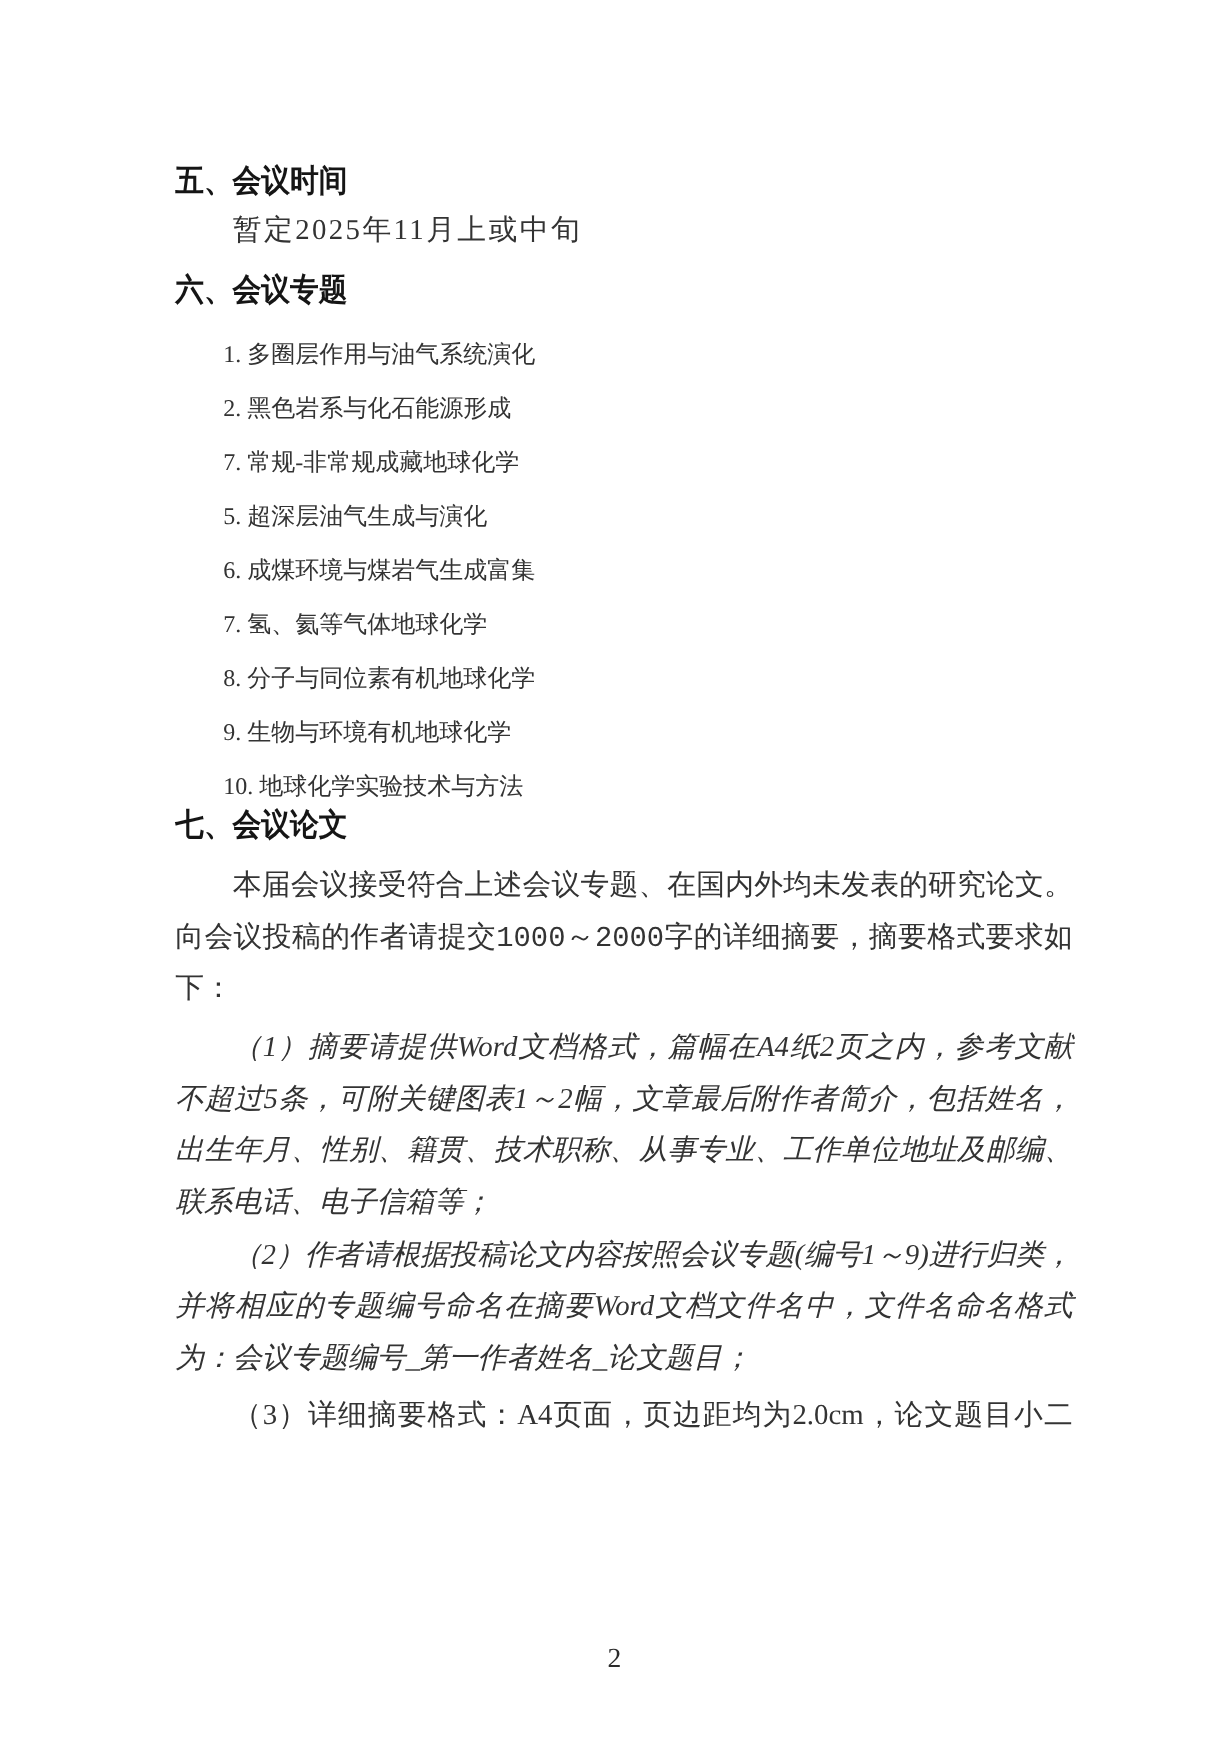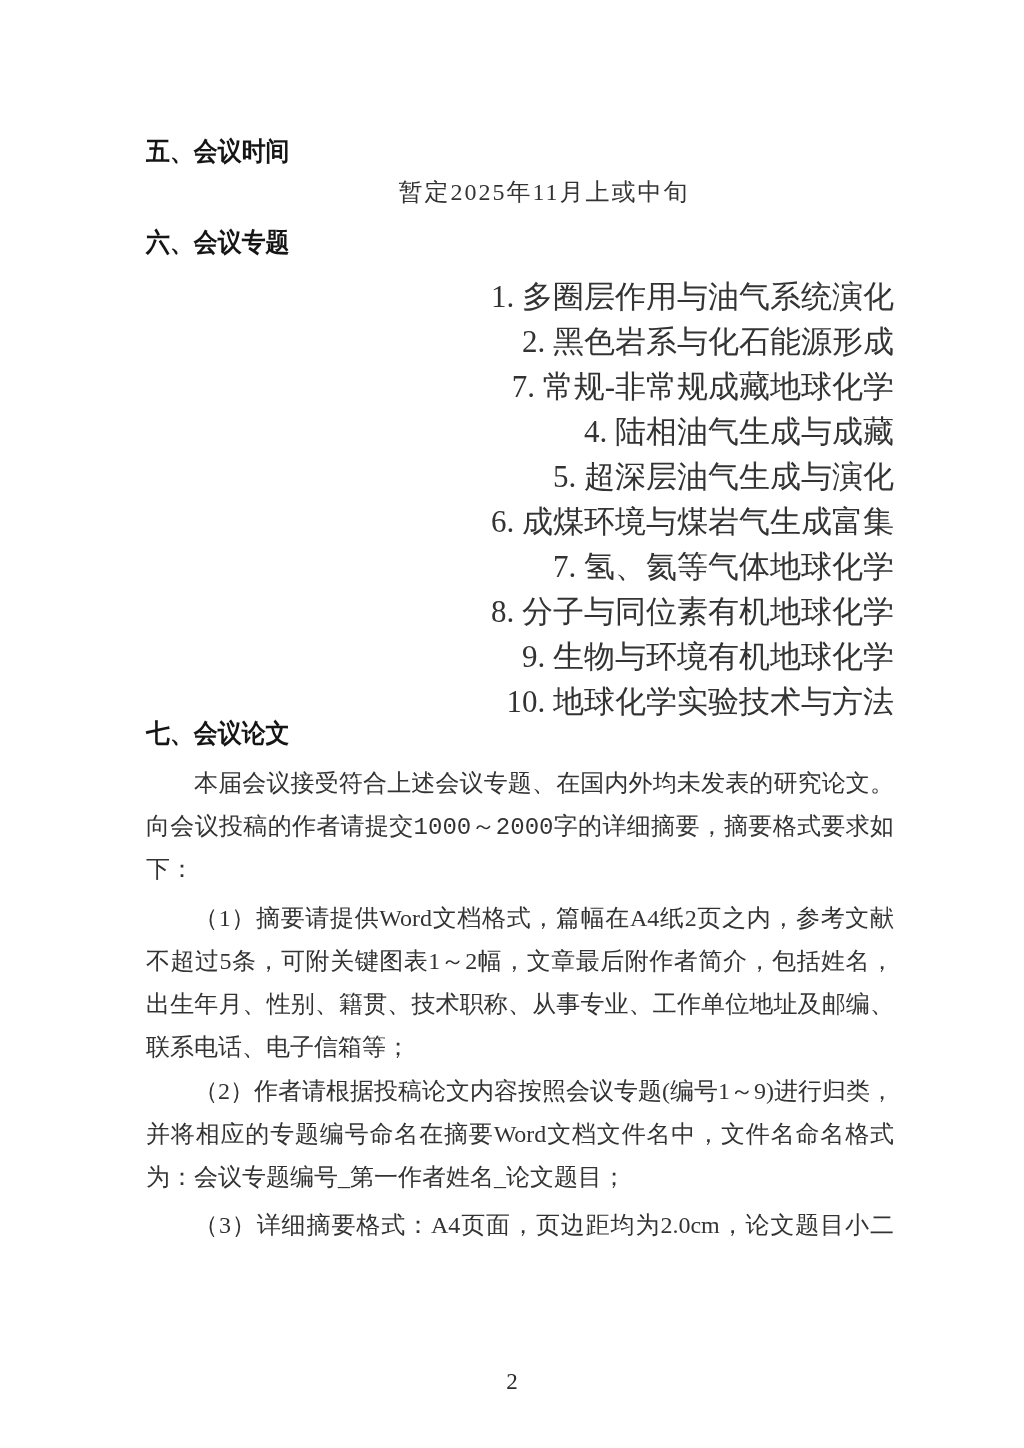--- a/index.html
+++ b/index.html
@@ -34,41 +34,40 @@
     transform-origin: left center;
     white-space: nowrap;
   }
   .h2 { margin-top: 11px; }
   .h3 { margin-top: -8px; }
   .bodyline {
     font-size: 24px;
     line-height: 43px;
     color: #333333;
   }
-  .indent { text-indent: 48px; text-align: center; }
+  .indent { text-indent: 48px; }
   .just {
     text-align: justify;
     text-align-last: justify;
     text-justify: inter-character;
   }
   .ls2 { letter-spacing: 2px; }
   .mt-body { margin-top: 3px; }
   .topics {
     margin-top: 15px;
     padding-left: 40px;
   }
   .topic {
-    font-size: 31px;
+    font-size: 20px;
     line-height: 45px;
     white-space: nowrap;
-    text-align: right;
   }
   .para-a { margin-top: 13px; font-family: Liberation Mono, monospace; }
-  .para-b { margin-top: 5px; }
-  .para-c { margin-top: 1px; }
+  .para-b { margin-top: 5px; font-style: italic; }
+  .para-c { margin-top: 1px; font-style: italic; }
   .para-d { margin-top: 5px; }
   .pagenum {
     position: absolute;
     left: 0;
     right: 0;
     top: 1367px;
     text-align: center;
     font-size: 23px;
     line-height: 30px;
     color: #2b2b2b;
@@ -83,21 +82,20 @@
     <div class="heading">五、会议时间</div>
 
     <div class="bodyline indent ls2 mt-body">暂定2025年11月上或中旬</div>
 
     <div class="heading h2">六、会议专题</div>
 
     <div class="topics">
       <div class="topic">1. 多圈层作用与油气系统演化</div>
       <div class="topic">2. 黑色岩系与化石能源形成</div>
       <div class="topic">7. 常规-非常规成藏地球化学</div>
-      <div class="topic">4. 陆相油气生成与成藏</div>
       <div class="topic">5. 超深层油气生成与演化</div>
       <div class="topic">6. 成煤环境与煤岩气生成富集</div>
       <div class="topic">7. 氢、氦等气体地球化学</div>
       <div class="topic">8. 分子与同位素有机地球化学</div>
       <div class="topic">9. 生物与环境有机地球化学</div>
       <div class="topic">10. 地球化学实验技术与方法</div>
     </div>
 
     <div class="heading h3">七、会议论文</div>
 

